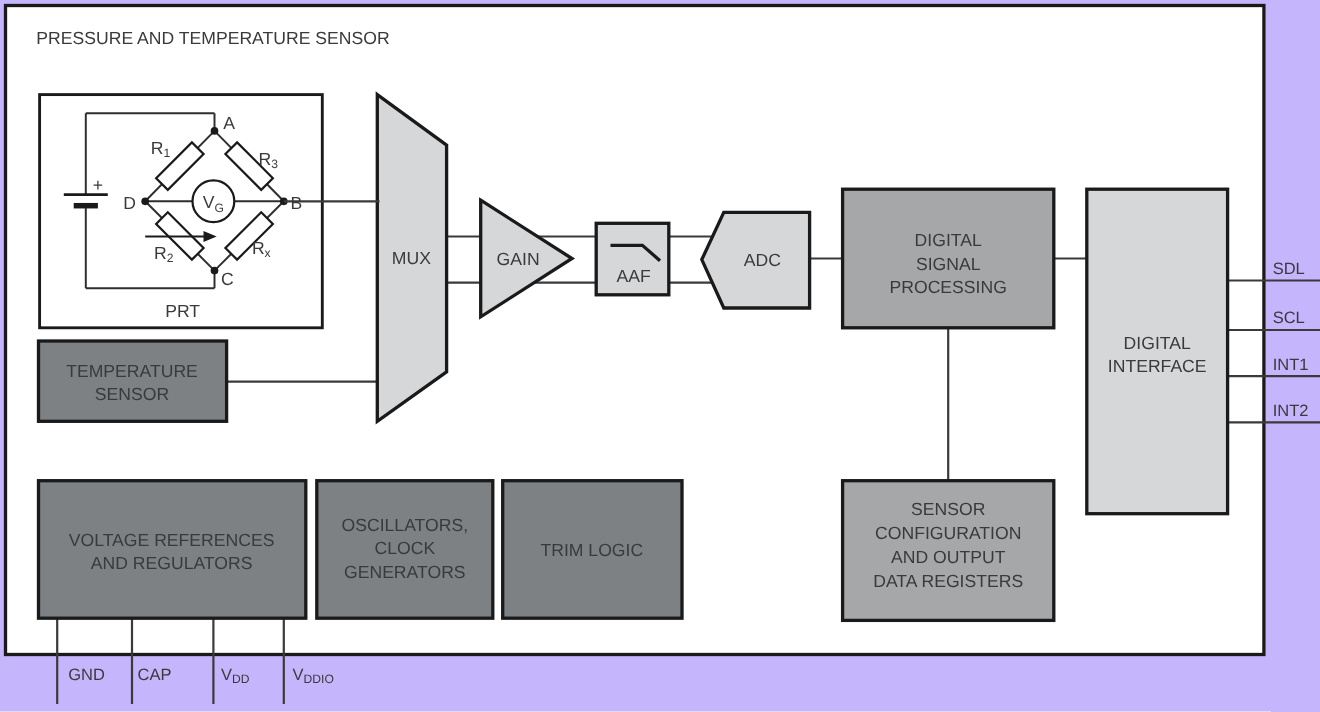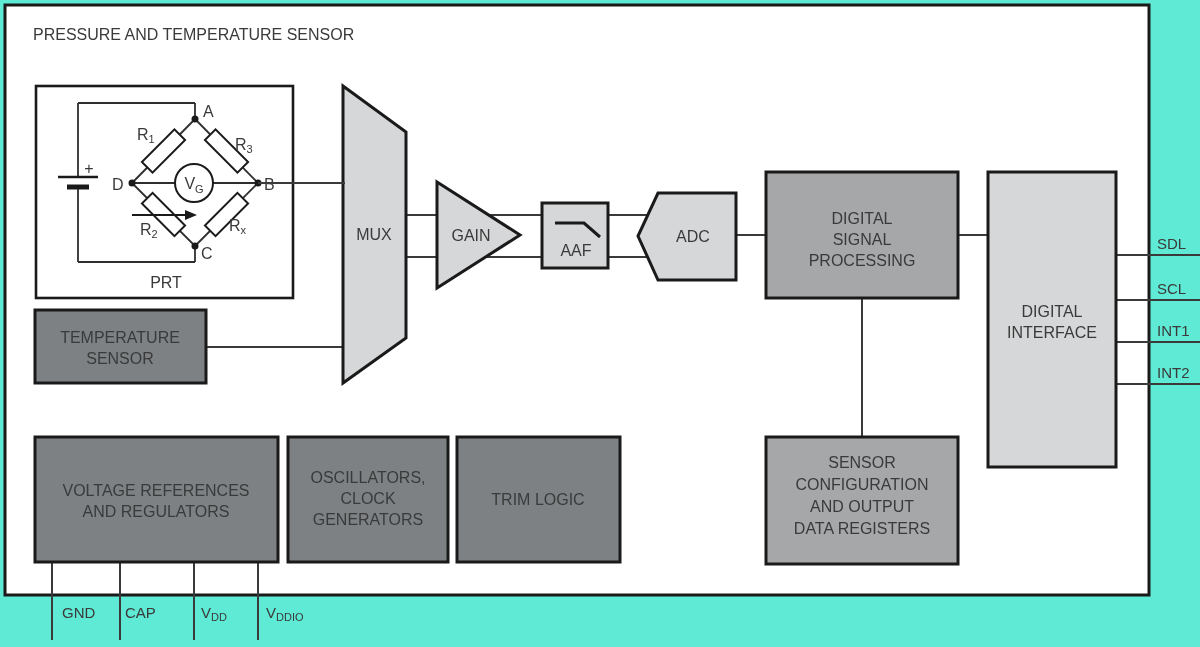--- a/index.html
+++ b/index.html
@@ -1,16 +1,16 @@
 <!DOCTYPE html>
 <html><head>
 <meta charset="utf-8">
 <style>
   html, body { margin: 0; padding: 0; background: #ffffff; }
-  .stage { position: relative; width: 1200px; height: 647px; background: #5eead4; overflow: hidden; }
+  .stage { position: relative; width: 1200px; height: 647px; background: #c4b5fd; overflow: hidden; }
   svg text {
     font-family: "Liberation Sans", "DejaVu Sans", sans-serif;
     fill: #3a3a3a;
     font-size: 16px;
   }
   .lbl-mid { text-anchor: middle; }
   .sub { font-size: 11px; }
   .wire { stroke: #3a3a3a; stroke-width: 2; fill: none; }
   .cwire { stroke: #2e2e2e; stroke-width: 1.8; fill: none; }
   .box { stroke: #1a1a1a; stroke-width: 3; }

